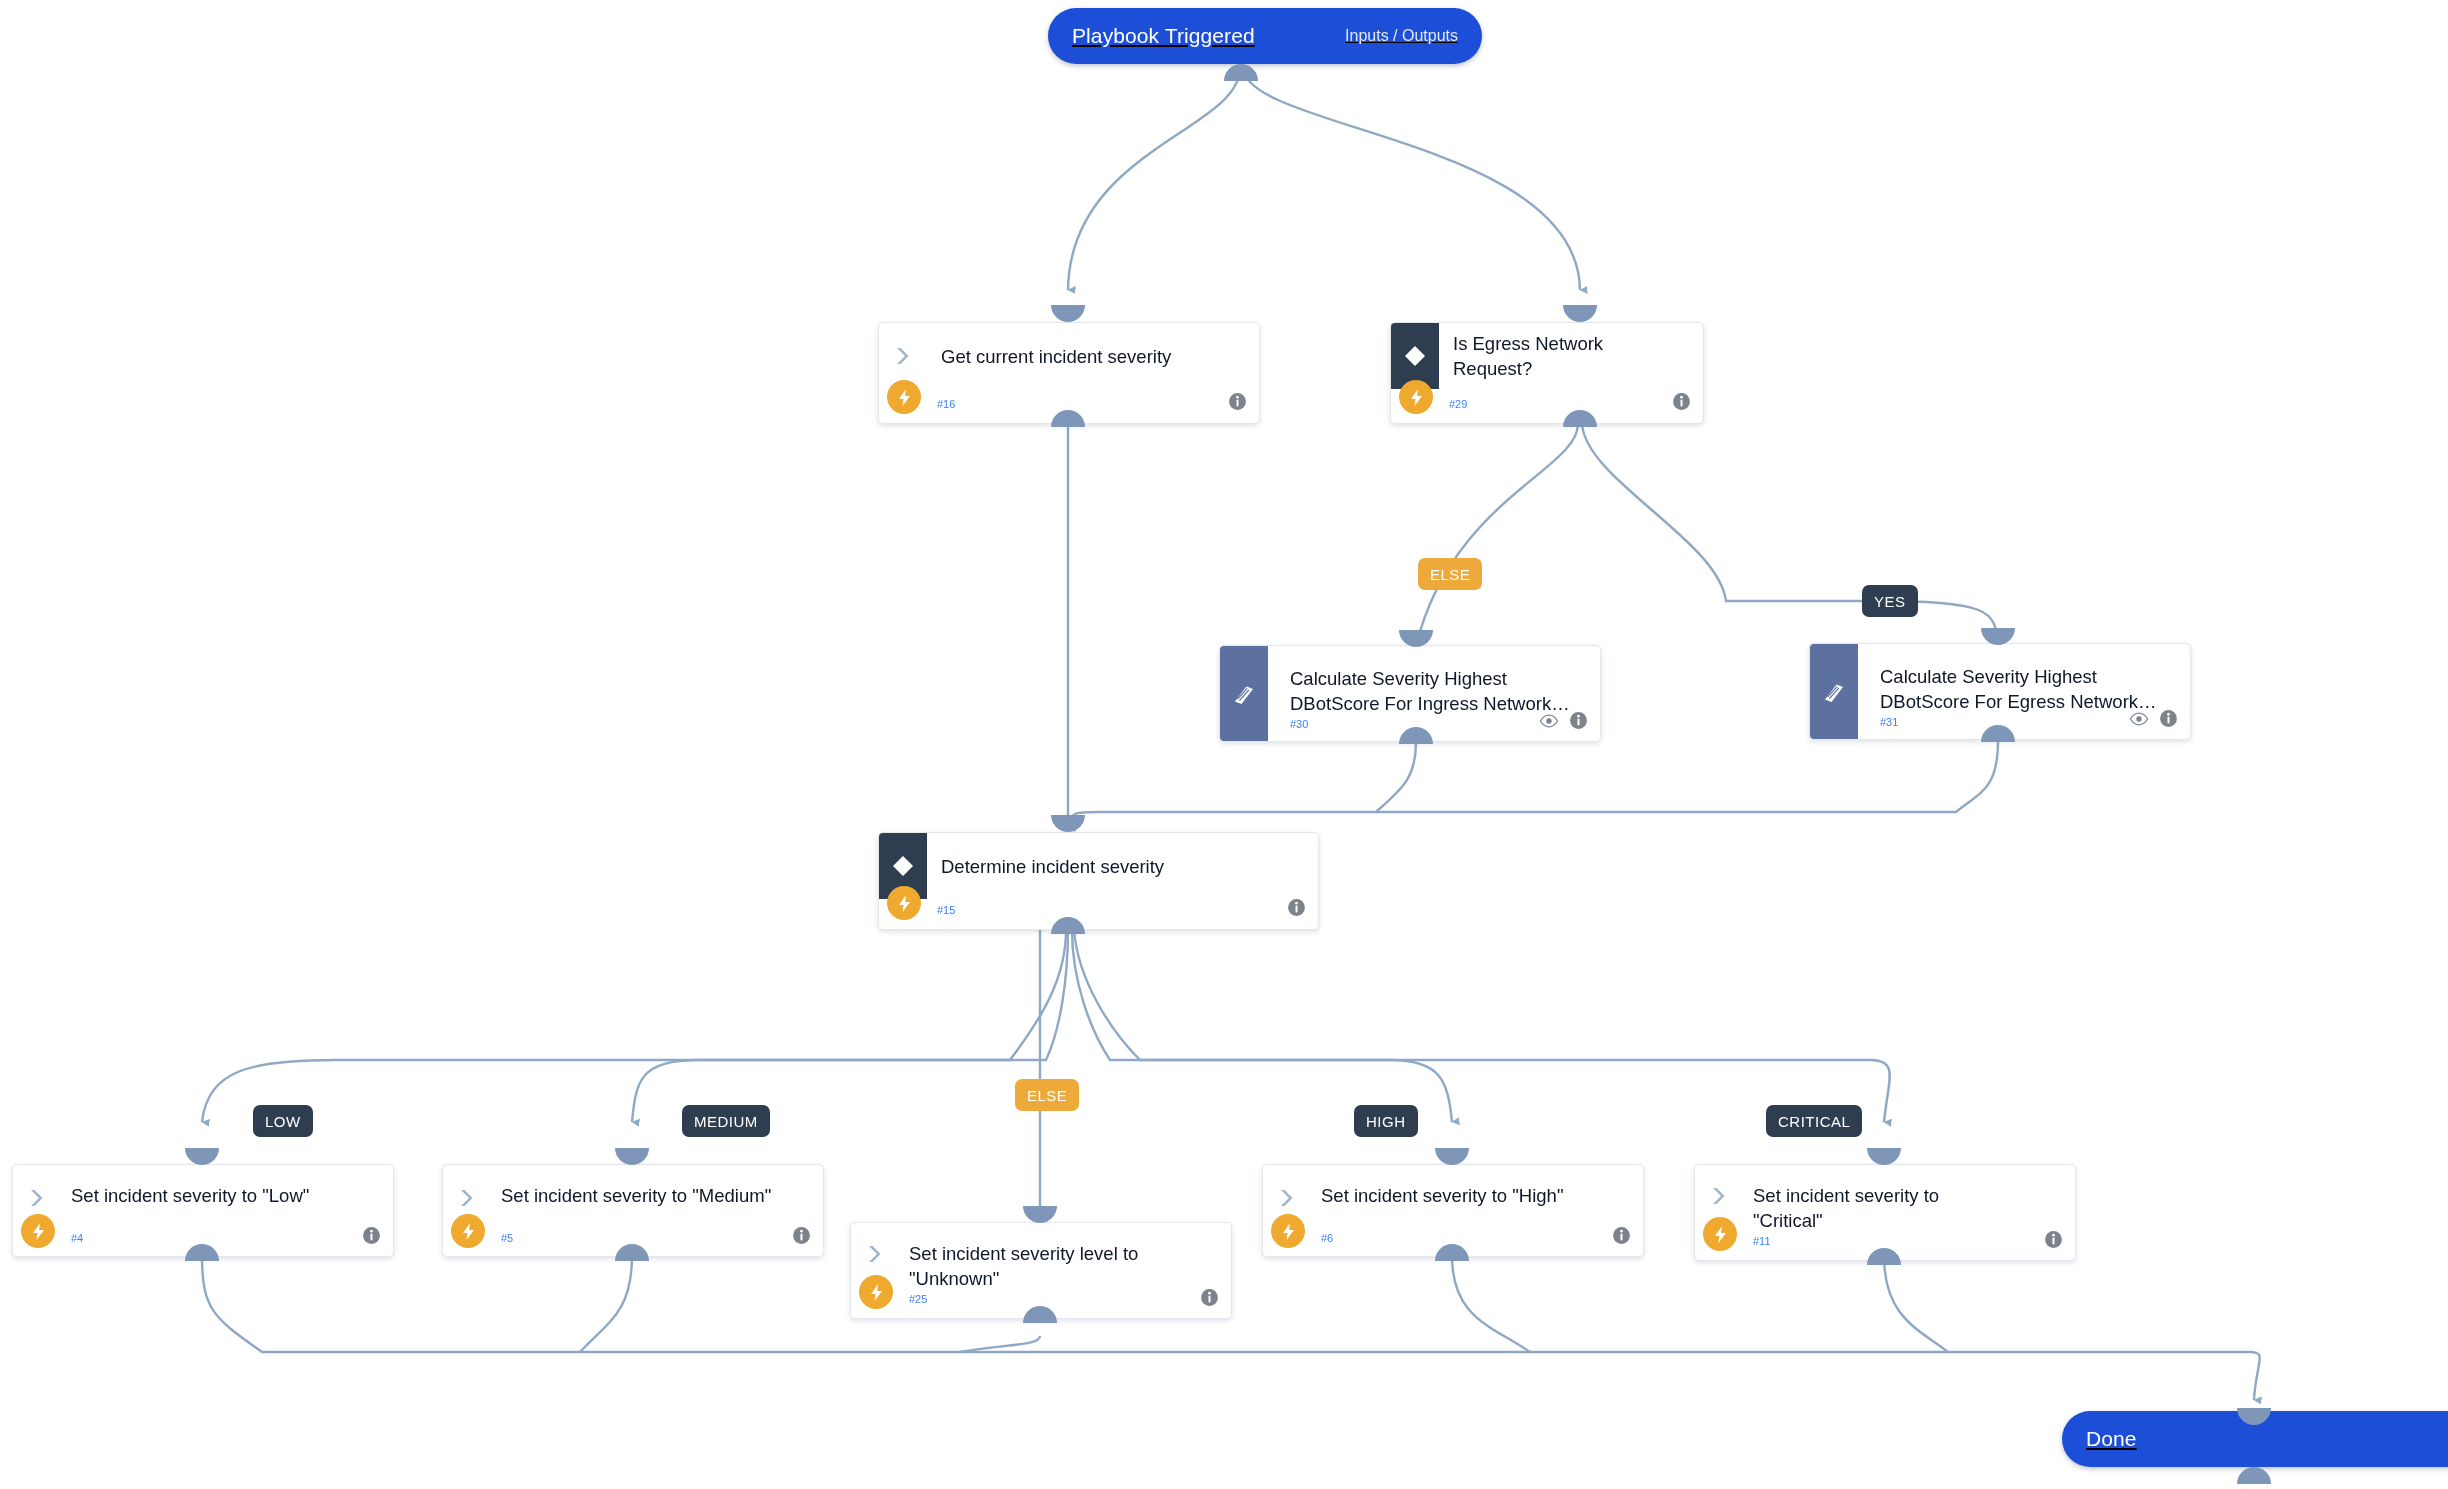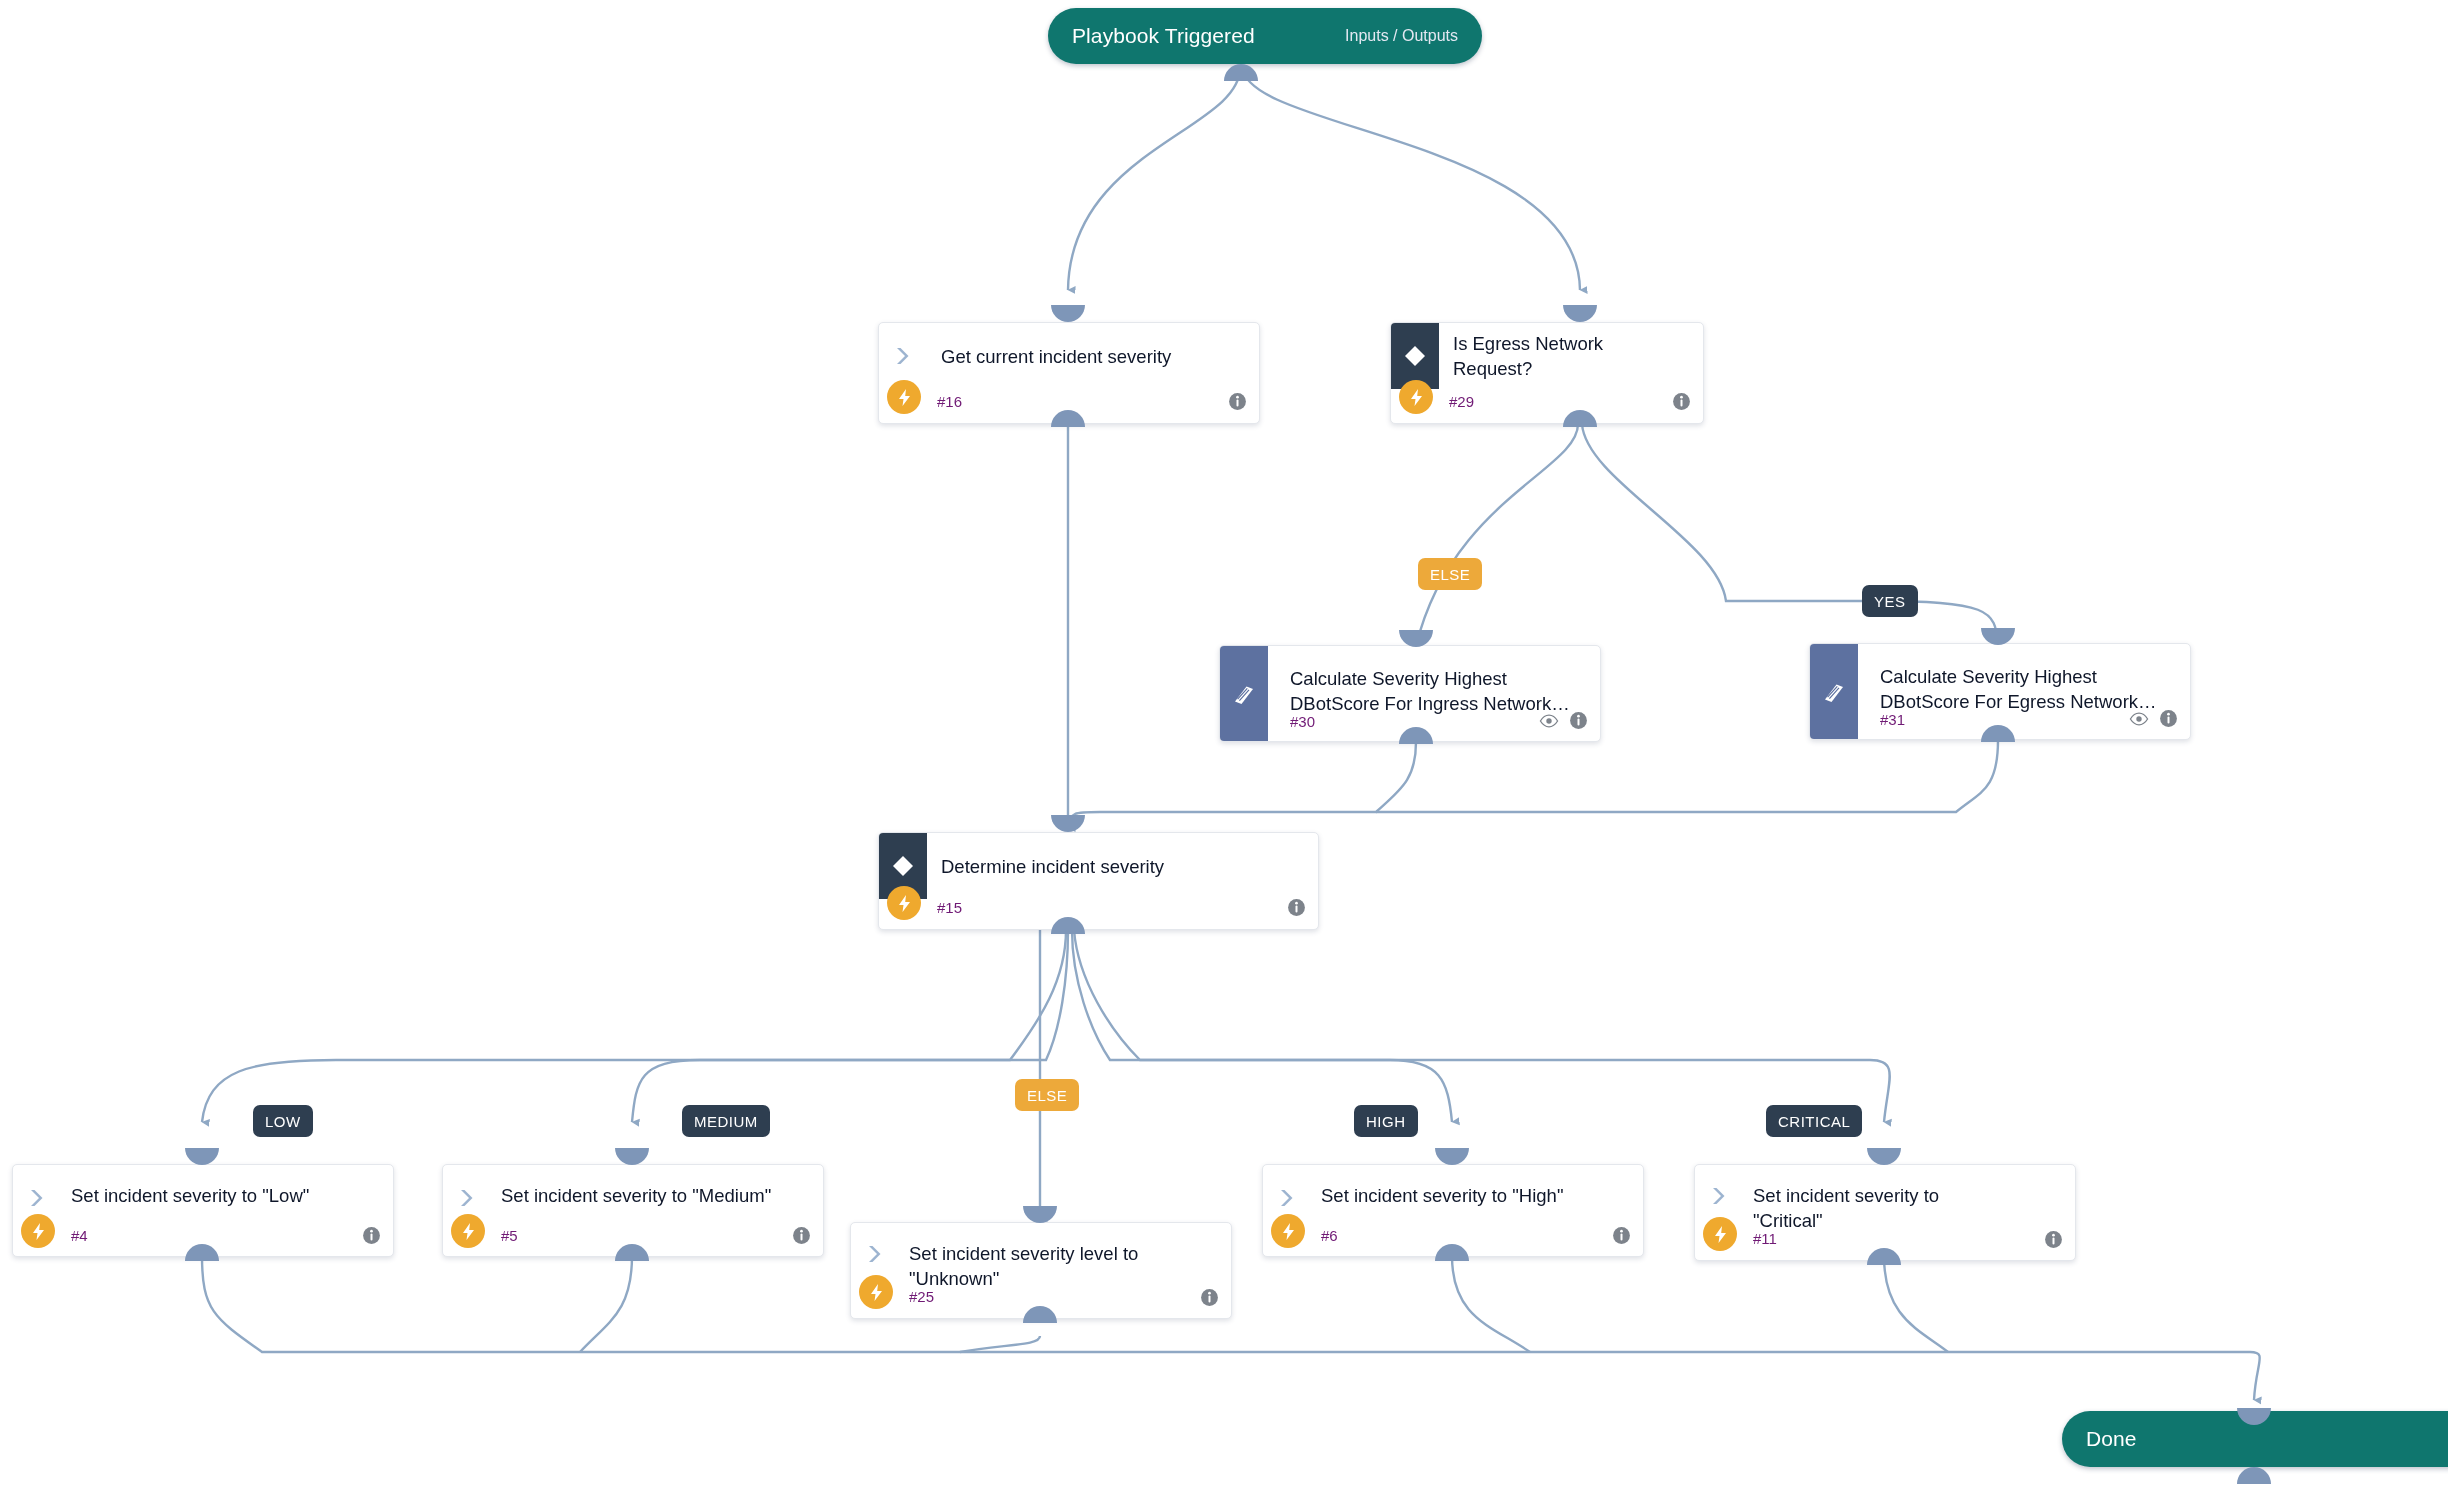--- a/index.html
+++ b/index.html
@@ -18,26 +18,27 @@
   #wires{
     position:absolute;
     left:0; top:0;
     width:2448px; height:1489px;
     pointer-events:none;
   }
 
   
   .pill{
     position:absolute;
-    background:#0f766e;
+    background:#1d4ed8;
     border-radius:34px;
     box-shadow:0 2px 5px rgba(40,55,85,.30);
     display:flex;
     align-items:center;
     z-index:5;
+    text-decoration:underline;
   }
   .pill .pill-title{
     color:#ffffff;
     font-size:21px;
     letter-spacing:.1px;
     white-space:nowrap;
   }
   .pill .pill-sub{
     color:#e3e8f2;
     font-size:16px;
@@ -96,22 +97,22 @@
     display:flex;
     align-items:center;
     justify-content:center;
   }
   .bolt svg{ display:block; }
 
   .tasknum{
     position:absolute;
     left:58px;
     bottom:13px;
-    color:#701a75;
-    font-size:15px;
+    color:#3b82f6;
+    font-size:11px;
   }
   .rightops{
     position:absolute;
     right:12px;
     bottom:12px;
     display:flex;
     align-items:center;
     gap:10px;
   }
   .ico{ display:block; }

